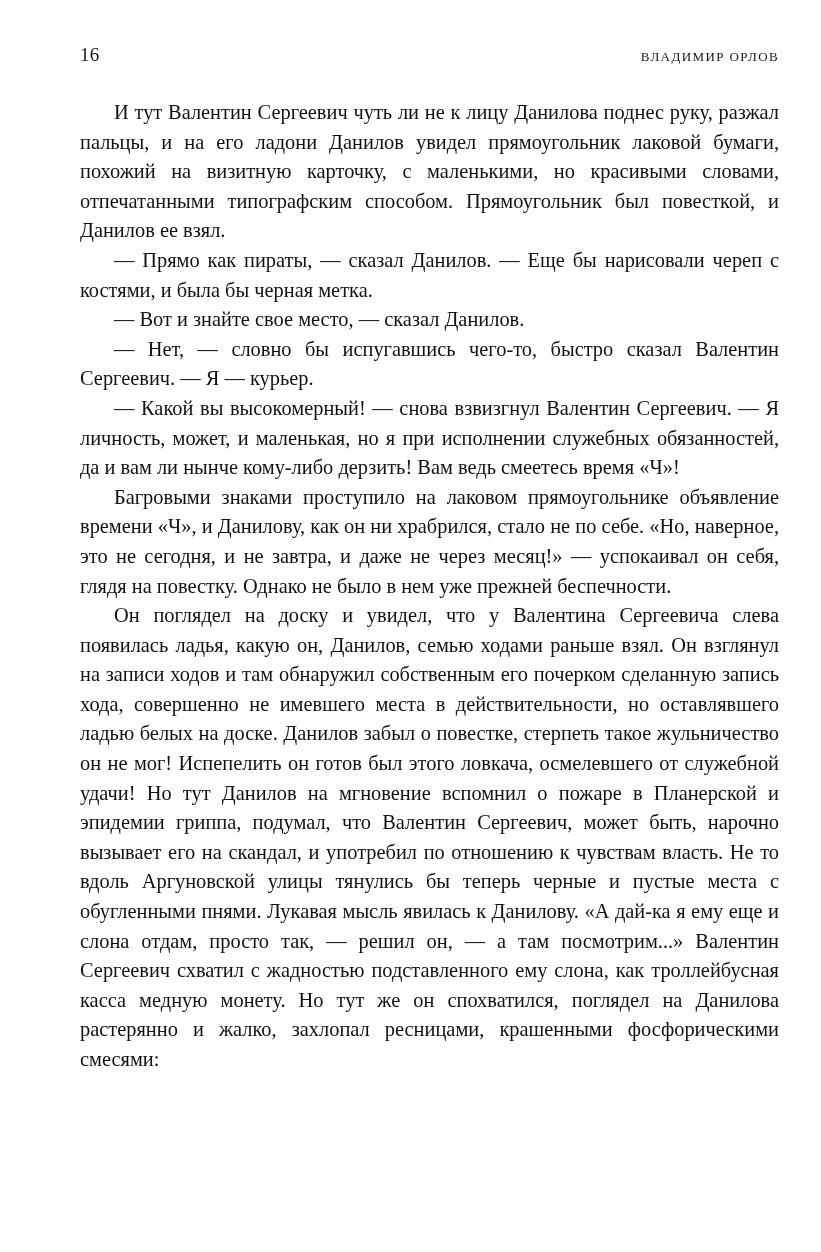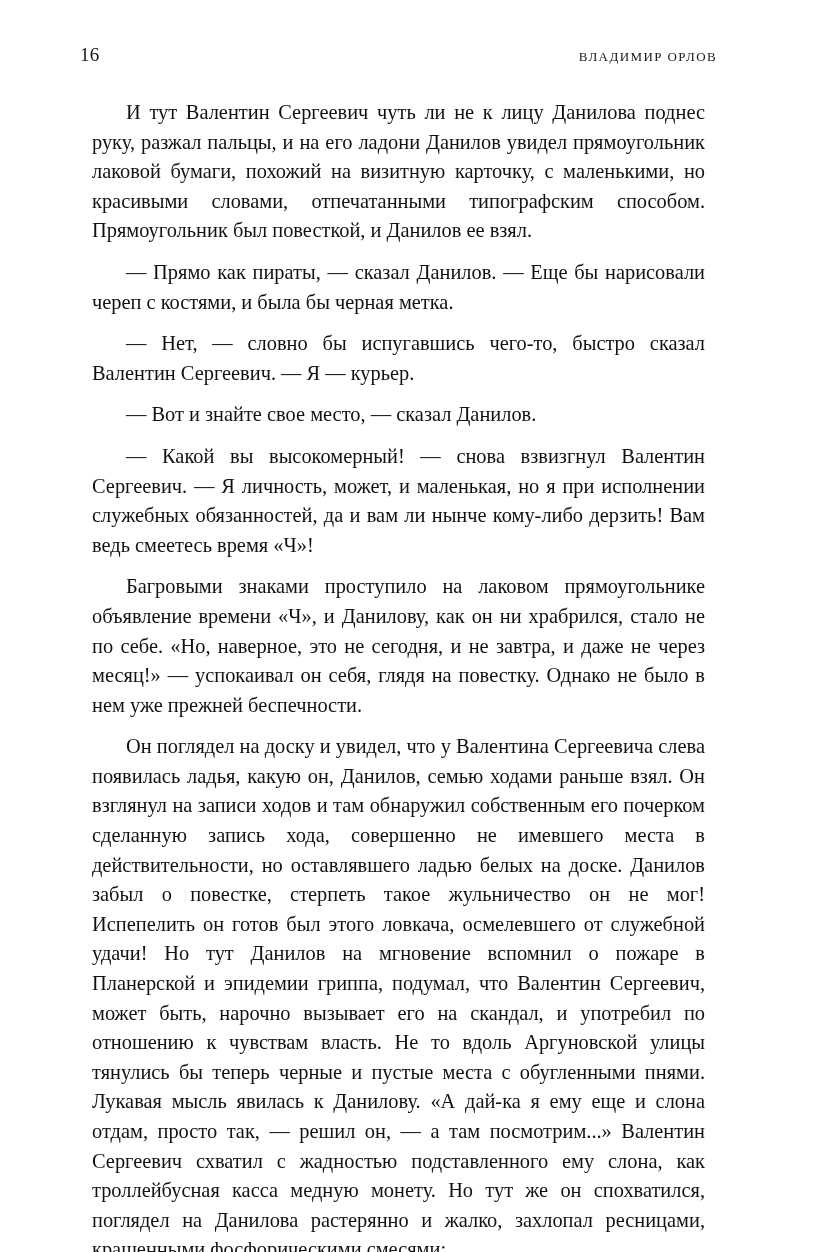--- a/index.html
+++ b/index.html
@@ -12,21 +12,21 @@
     height: 1252px;
     font-family: "Liberation Serif", "DejaVu Serif", serif;
     color: #1a1a1a;
     position: relative;
     overflow: hidden;
   }
   .page {
     width: 821px;
     height: 1252px;
     box-sizing: border-box;
-    padding: 44px 104px 40px 80px;
+    padding: 44px 42px 40px 80px;
     position: relative;
   }
   .running-head {
     display: flex;
     align-items: baseline;
     justify-content: space-between;
     margin-bottom: 30px;
     height: 24px;
   }
   .folio {
@@ -43,38 +43,38 @@
   }
   .body-text {
     font-size: 20.4px;
     line-height: 29.6px;
     text-align: justify;
     text-justify: inter-word;
     hyphens: manual;
     color: #111111;
   }
   .body-text p {
-    margin: 12px;
+    margin: 0;
     text-indent: 34px;
   }
 </style>
 </head>
 <body>
 
 <div class="page">
 
   <div class="running-head">
     <span class="folio">16</span>
     <span class="author-head">ВЛАДИМИР ОРЛОВ</span>
   </div>
 
   <div class="body-text">
     <p>И тут Валентин Сергеевич чуть ли не к лицу Данилова поднес руку, разжал пальцы, и на его ладони Данилов увидел прямоугольник лаковой бумаги, похожий на визитную карточку, с маленькими, но красивыми словами, отпечатанными типографским способом. Прямоугольник был повесткой, и Данилов ее взял.</p>
     <p>— Прямо как пираты, — сказал Данилов. — Еще бы нарисовали череп с костями, и была бы черная метка.</p>
+    <p>— Вот и знайте свое место, — сказал Данилов.</p>
     <p>— Нет, — словно бы испугавшись чего-то, быстро сказал Валентин Сергеевич. — Я — курьер.</p>
-    <p>— Вот и знайте свое место, — сказал Данилов.</p>
     <p>— Какой вы высокомерный! — снова взвизгнул Валентин Сергеевич. — Я личность, может, и маленькая, но я при исполнении служебных обязанностей, да и вам ли нынче кому-либо дерзить! Вам ведь смеетесь время «Ч»!</p>
     <p>Багровыми знаками проступило на лаковом прямоугольнике объявление времени «Ч», и Данилову, как он ни храбрился, стало не по себе. «Но, наверное, это не сегодня, и не завтра, и даже не через месяц!» — успокаивал он себя, глядя на повестку. Однако не было в нем уже прежней беспечности.</p>
     <p>Он поглядел на доску и увидел, что у Валентина Сергеевича слева появилась ладья, какую он, Данилов, семью ходами раньше взял. Он взглянул на записи ходов и там обнаружил собственным его почерком сделанную запись хода, совершенно не имевшего места в действительности, но оставлявшего ладью белых на доске. Данилов забыл о повестке, стерпеть такое жульничество он не мог! Испепелить он готов был этого ловкача, осмелевшего от служебной удачи! Но тут Данилов на мгновение вспомнил о пожаре в Планерской и эпидемии гриппа, подумал, что Валентин Сергеевич, может быть, нарочно вызывает его на скандал, и употребил по отношению к чувствам власть. Не то вдоль Аргуновской улицы тянулись бы теперь черные и пустые места с обугленными пнями. Лукавая мысль явилась к Данилову. «А дай-ка я ему еще и слона отдам, просто так, — решил он, — а там посмотрим...» Валентин Сергеевич схватил с жадностью подставленного ему слона, как троллейбусная касса медную монету. Но тут же он спохватился, поглядел на Данилова растерянно и жалко, захлопал ресницами, крашенными фосфорическими смесями:</p>
 
   </div>
 
 </div>
 
 </body></html>

